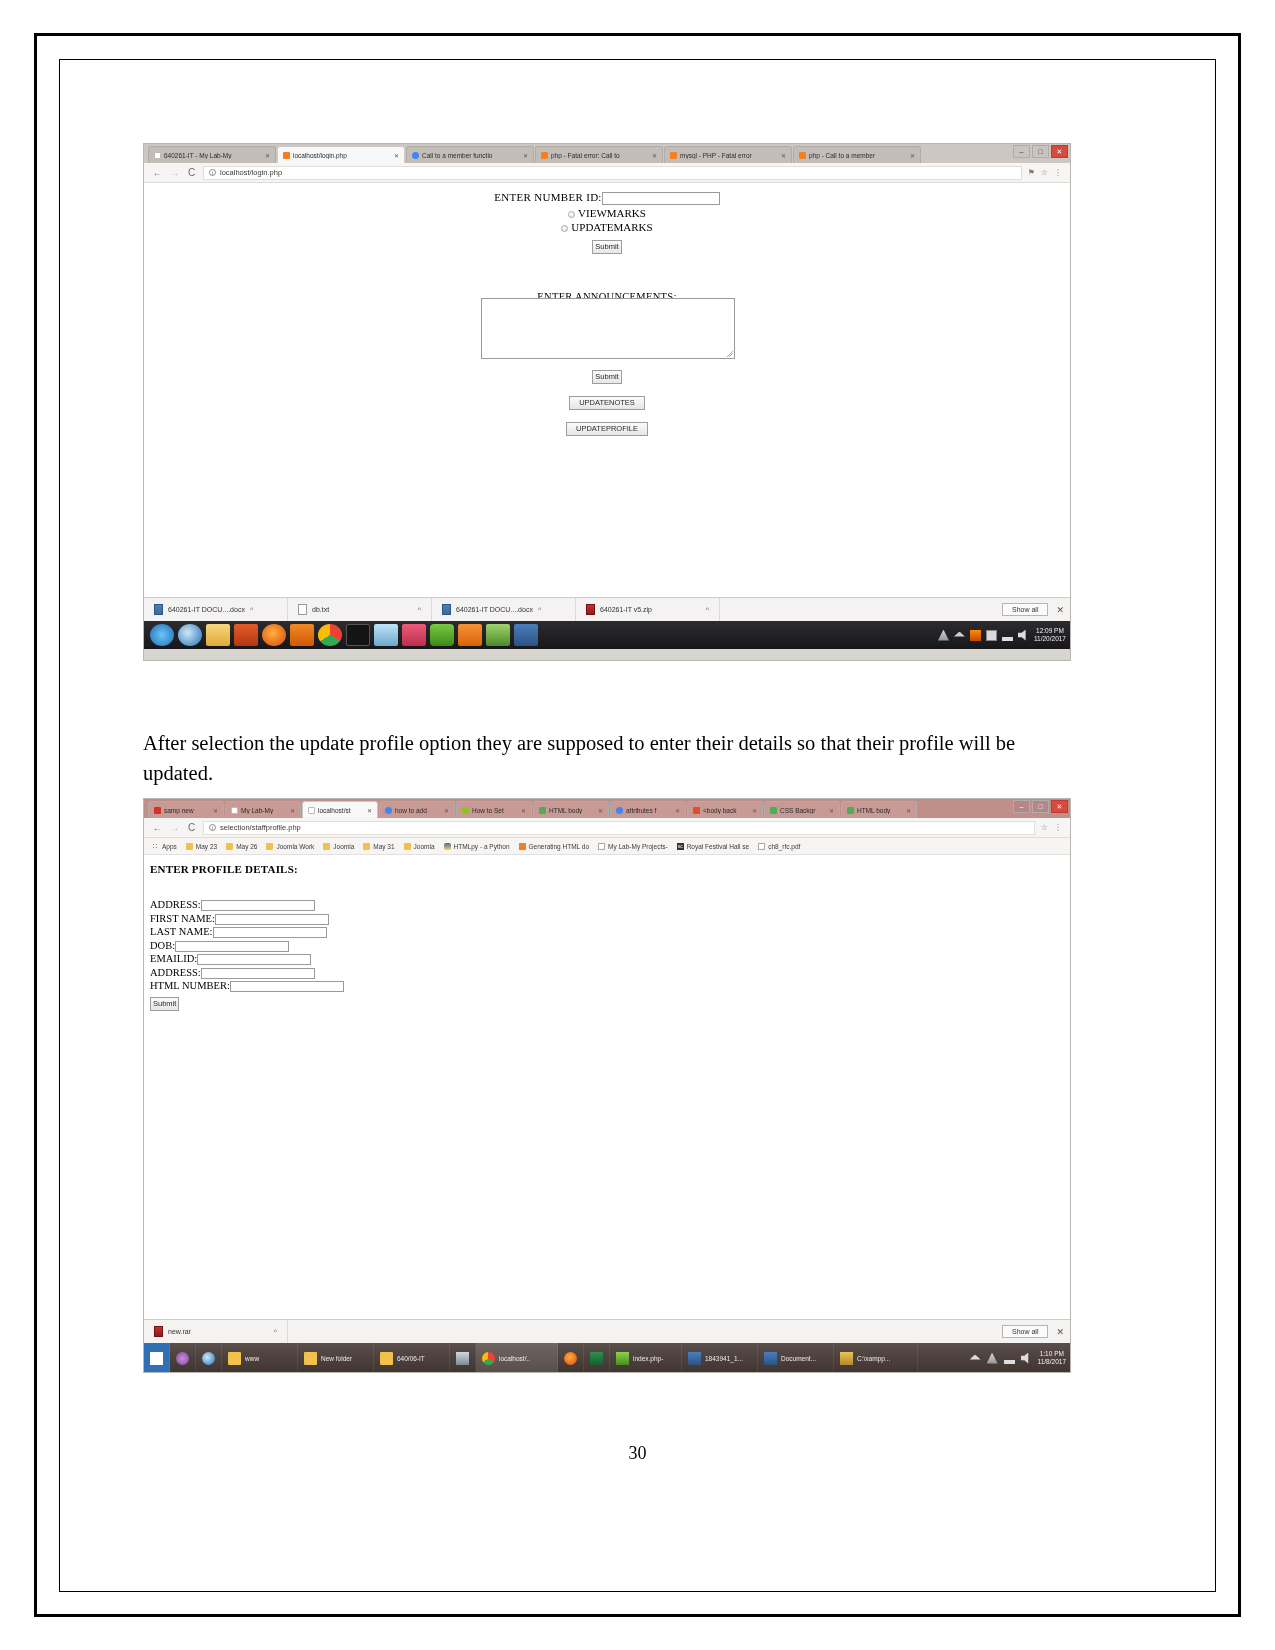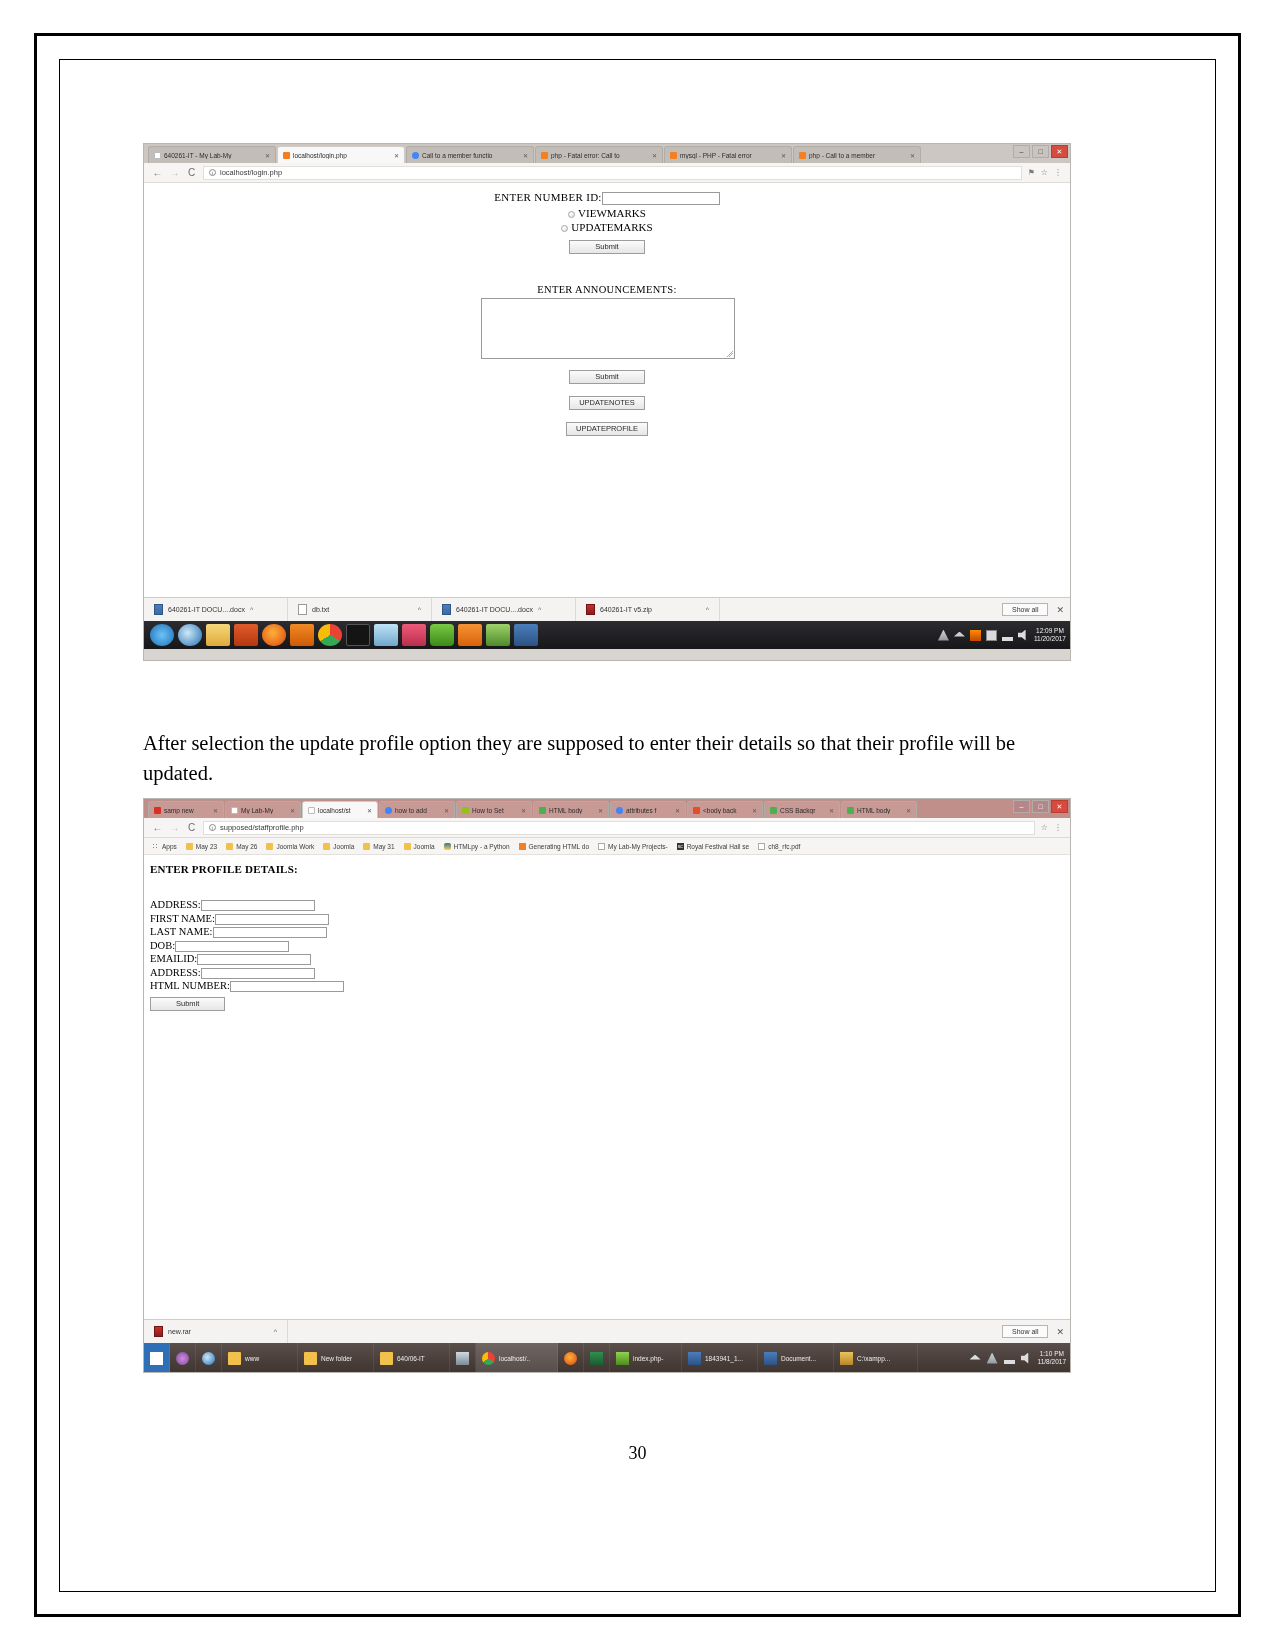--- a/index.html
+++ b/index.html
@@ -135,21 +135,21 @@
     background:#fff;
     vertical-align:middle;
   }
   .btn{
     display:inline-block;
     border:1px solid #9d9d9d;
     background:linear-gradient(#fbfbfb,#e6e6e6);
     font-family:"Liberation Sans", sans-serif;
     font-size:7.5px;
     color:#2a2a2a;
-    padding:1px 25px;
+    padding:1px 2px;
     line-height:10px;
     text-align:center;
   }
   .radio{
     display:inline-block; width:7px; height:7px;
     border:1px solid #a9a9a9; border-radius:50%;
     background:radial-gradient(circle at 35% 35%, #fff, #dcdcdc);
     vertical-align:middle; margin-right:3px;
   }
   .ta{
@@ -326,21 +326,21 @@
       </div>
 
       <div style="position:absolute; left:0; top:38px; width:100%; text-align:center; font-size:11px;">
         <span class="radio"></span><span class="lbl">UPDATEMARKS</span>
       </div>
 
       <div style="position:absolute; left:0; top:52px; width:100%; text-align:center;">
         <span class="btn">Submit</span>
       </div>
 
-      <div style="position:absolute; left:0; top:101px; width:100%; text-align:center; font-size:10.5px; letter-spacing:.3px;">
+      <div style="position:absolute; left:0; top:108px; width:100%; text-align:center; font-size:10.5px; letter-spacing:.3px;">
         <span>ENTER ANNOUNCEMENTS:</span>
       </div>
 
       <div class="ta" style="position:absolute; left:337px; top:115px; width:254px; height:61px;"></div>
 
       <div style="position:absolute; left:0; top:182px; width:100%; text-align:center;">
         <span class="btn">Submit</span>
       </div>
 
       <div style="position:absolute; left:0; top:234px; width:100%; text-align:center;">
@@ -470,21 +470,21 @@
         <span class="winbtn close">✕</span>
       </div>
     </div>
 
     <div class="omnibox-row">
       <span class="navicon">←</span>
       <span class="navicon fwd">→</span>
       <span class="navicon">C</span>
       <span class="omnibox">
         <span class="info-circle">i</span>
-        <span>supposed/staffprofile.php</span>
+        <span>selection/staffprofile.php</span>
       </span>
       <span class="omni-right">
         <span>☆</span>
         <span>⋮</span>
       </span>
     </div>
 
     <div class="bookmarks">
       <span class="bm">
         <span class="bmico apps-ico"></span>

